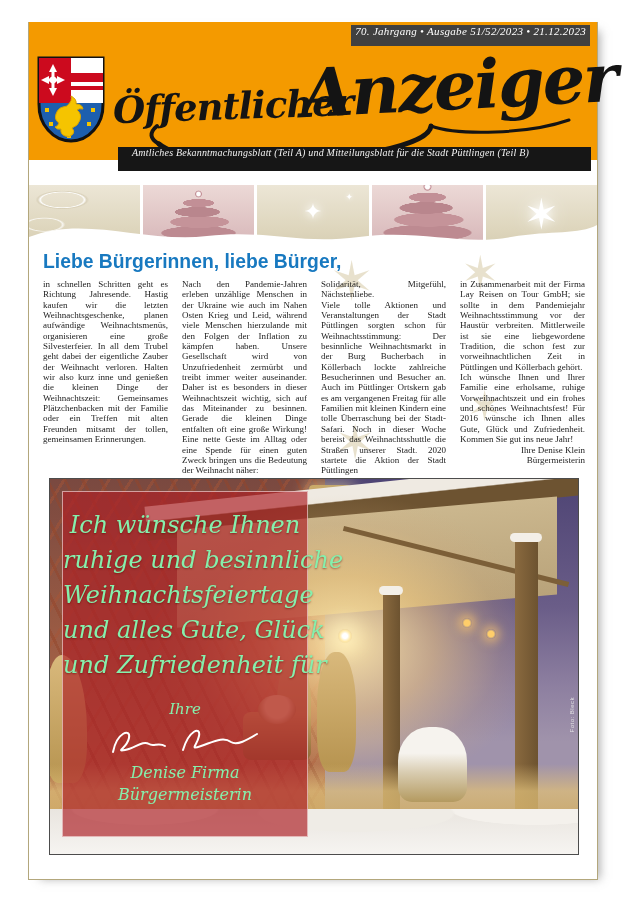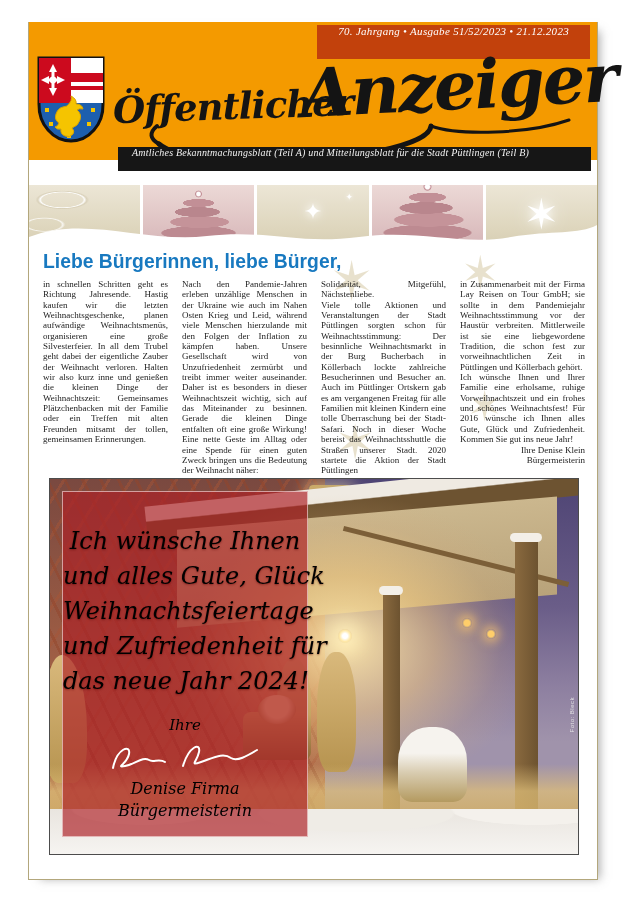--- a/index.html
+++ b/index.html
@@ -7,22 +7,22 @@
 
   #page{
     position:absolute;left:28px;top:22px;width:570px;height:858px;
     background:#fff;border:1px solid #b3a77c;border-top:none;
     box-shadow:7px 4px 9px -5px rgba(110,110,110,.55);
   }
 
   
   .band{position:absolute;left:0;top:0;width:568px;height:138px;background:#F49A00;}
   .edition{
-    position:absolute;top:3px;right:7px;height:34px;line-height:19px;
-    background:#c2410c;color:#fff;padding:0 21px;
+    position:absolute;top:3px;right:7px;height:21px;line-height:19px;
+    background:#404040;color:#fff;padding:0 4px;
     font:italic 11px "Liberation Serif",serif;letter-spacing:.3px;
   }
   .coa{position:absolute;left:8px;top:34px;width:68px;height:88px;}
   .title-wrap{position:absolute;left:70px;top:26px;width:496px;height:112px;}
   .t1{
     position:absolute;left:14px;top:36px;
     font:italic bold 37px "DejaVu Serif",serif;color:#141414;
     transform:rotate(-2deg);letter-spacing:-1px;white-space:nowrap;
   }
   .t2{
@@ -120,21 +120,21 @@
       repeating-linear-gradient(-58deg, rgba(170,85,50,.5) 0 3px, transparent 3px 19px),
       linear-gradient(180deg,#7d4a3e 0%,#9c5a40 40%,#b06a45 75%,#c08a5f 100%);}
   .tower{position:absolute;left:49%;top:1.5%;width:8%;height:26%;background:
       radial-gradient(14px 14px at 50% 12%, rgba(255,245,200,.95) 0 30%, transparent 70%),
       linear-gradient(180deg, rgba(210,180,110,.9) 0 8%, rgba(120,95,60,.85) 9% 55%, rgba(160,130,80,.8) 56% 100%);
     box-shadow:0 0 14px 4px rgba(255,235,170,.45);border-radius:4px;}
 
   .greeting{
     position:absolute;left:12px;top:12px;width:246px;height:346px;
     background:rgba(173,33,39,.68);border:1px solid rgba(255,255,255,.55);
-    color:#000000;text-align:center;padding-top:32px;
+    color:#86efac;text-align:center;padding-top:16px;
   }
   .g-line{font:italic 500 24px/35px "DejaVu Serif",serif;text-shadow:0 1px 2px rgba(90,0,0,.5);white-space:nowrap;}
   .g-pre{font:italic 15px "DejaVu Serif",serif;margin-top:17px;}
   .sig-svg{display:block;margin:4px auto 0;}
   .g-name{font:italic 16px/22px "DejaVu Serif",serif;}
   .g-title{font:italic 16px/22px "DejaVu Serif",serif;}
   .credit{
     position:absolute;right:3px;top:58%;color:#e9e9e9;
     writing-mode:vertical-rl;transform:rotate(180deg);
     font:6px "Liberation Sans",sans-serif;letter-spacing:.5px;opacity:.9;
@@ -252,24 +252,24 @@
     <div class="fig f3"></div>
     <div class="fig f2"></div>
     <div class="fig f1"></div>
     <div class="manger"></div>
     <div class="straw"></div>
     <div class="snowpile"></div>
     <div class="snow"></div>
 
     <div class="greeting">
       <div class="g-line">Ich wünsche Ihnen</div>
+      <div class="g-line">ruhige und besinnliche</div>
+      <div class="g-line">Weihnachtsfeiertage</div>
       <div class="g-line">und alles Gute, Glück</div>
-      <div class="g-line">Weihnachtsfeiertage</div>
       <div class="g-line">und Zufriedenheit für</div>
-      <div class="g-line">das neue Jahr 2024!</div>
       <div class="g-pre">Ihre</div>
       <svg class="sig-svg" width="160" height="40" viewBox="0 0 160 40">
         <g stroke="#fff" stroke-width="2" fill="none" stroke-linecap="round">
           <path d="M8,30 C12,10 26,6 24,16 C22,26 10,30 20,28 C30,26 38,18 44,22 C48,25 54,20 60,24"></path>
           <path d="M78,28 C84,8 96,4 94,14 C92,24 84,28 96,24 C108,20 118,14 126,20 C132,24 142,18 152,12"></path>
         </g>
       </svg>
       <div class="g-name">Denise Firma</div>
       <div class="g-title">Bürgermeisterin</div>
     </div>

